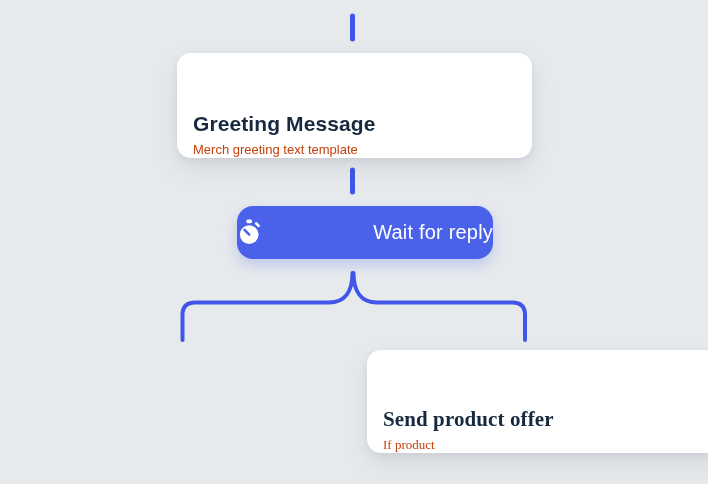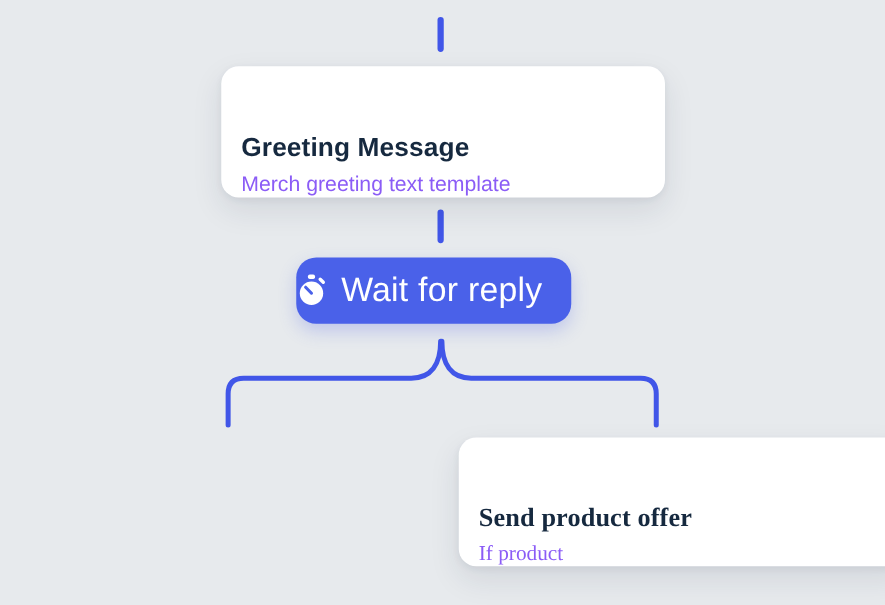--- a/index.html
+++ b/index.html
@@ -31,42 +31,42 @@
     box-sizing: border-box;
   }
   .card-title {
     color: #16293F;
     font-size: 21px;
     font-weight: 600;
     letter-spacing: 0.1px;
     line-height: 1.15;
   }
   .card-subtitle {
-    color: #8b5cf6;
-    font-size: 17px;
+    color: #c2410c;
+    font-size: 13px;
     font-weight: 400;
     line-height: 1.15;
   }
 
   #card-greeting { left: 177px; top: 53px; width: 355px; height: 105px; }
   #card-followup { left: 41px;  top: 350px; width: 298px; height: 103px; }
   #card-offer    { left: 367px; top: 350px; width: 360px; height: 103px; font-family: Liberation Serif, serif; }
 
   .pill-button {
     position: absolute;
     left: 237px; top: 206px;
-    width: 220px; height: 53px;
+    width: 256px; height: 53px;
     background: #4A61E9;
     border-radius: 16px;
     display: flex;
     align-items: center;
-    justify-content: flex-start;
+    justify-content: space-between;
     gap: 11px;
     color: #FFFFFF;
-    font-size: 27px;
+    font-size: 20px;
     font-weight: 500;
     letter-spacing: 0.2px;
     box-shadow: 0 6px 14px rgba(74, 97, 233, 0.25);
     cursor: pointer;
     border: none;
   }
   .pill-button .icon { display: flex; align-items: center; }
 </style>
 </head>
 <body>

